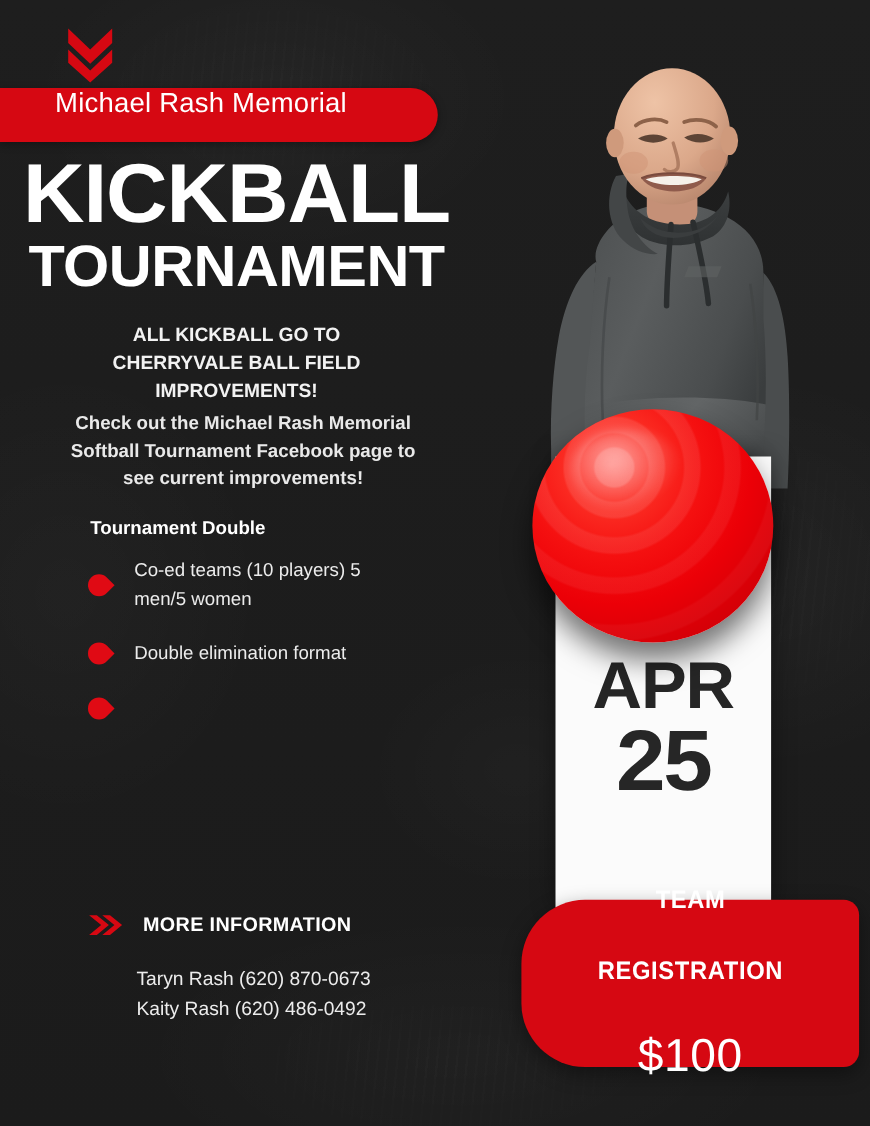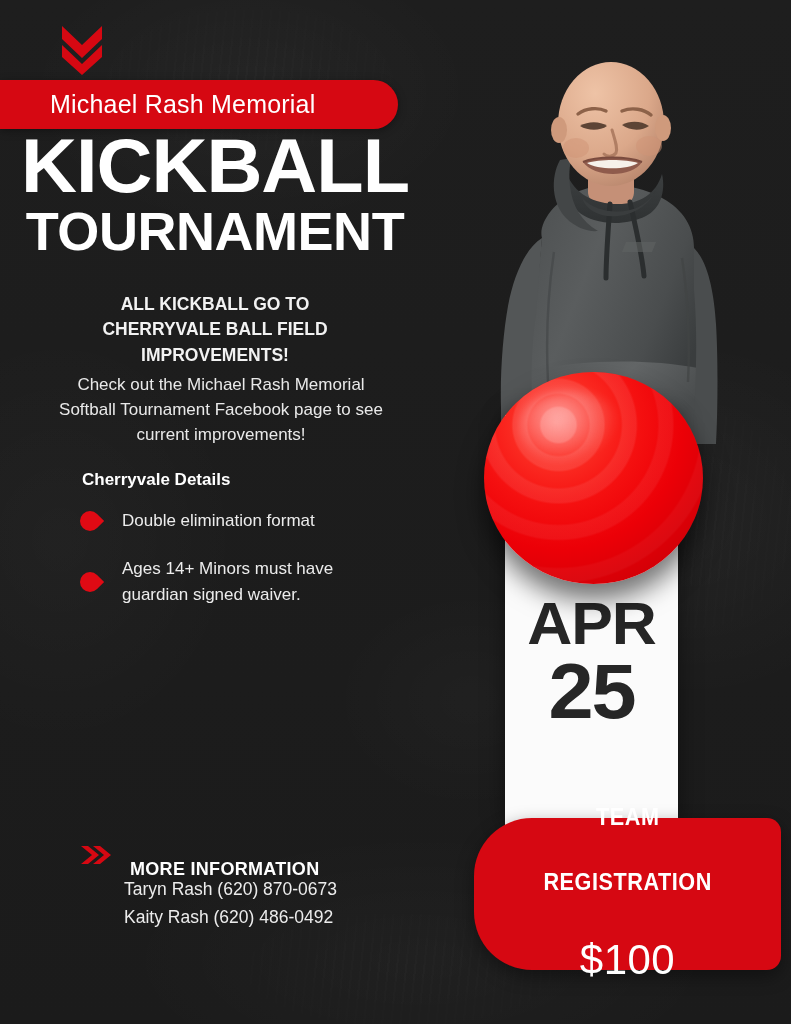--- a/index.html
+++ b/index.html
@@ -57,36 +57,35 @@
   
   .banner {
     position: absolute;
     left: 0;
     top: 80px;
     width: 398px;
     height: 49px;
     background: #d60812;
     border-radius: 0 34px 34px 0;
     display: flex;
-    align-items: center;
     box-shadow: 0 2px 8px rgba(0,0,0,0.35);
   }
   .banner-text {
     color: #ffffff;
     font-size: 25px;
     font-weight: 400;
     letter-spacing: 0.2px;
     margin-left: 50px;
   }
 
   
   .headline-wrap {
     position: absolute;
     left: 0;
-    top: 131px;
+    top: 142px;
     width: 430px;
   }
   .h-kickball {
     color: #ffffff;
     font-size: 76px;
     line-height: 0.92;
     font-weight: 700;
     letter-spacing: -1px;
     text-align: center;
     margin: 0;
@@ -116,21 +115,21 @@
     line-height: 1.45;
   }
   .checkout {
     position: absolute;
     left: 48px;
     top: 372px;
     width: 346px;
     text-align: center;
     color: #e9e9e9;
     font-size: 17px;
-    font-weight: 400;
+    font-weight: 700;
     line-height: 1.48;
   }
 
   
   .details-title {
     position: absolute;
     left: 82px;
     top: 470px;
     color: #ffffff;
     font-size: 17px;
@@ -178,21 +177,20 @@
     width: 32px;
     height: 20px;
     margin-right: 18px;
     flex: 0 0 auto;
   }
   .moreinfo-label {
     color: #ffffff;
     font-size: 18px;
     font-weight: 700;
     letter-spacing: 0.3px;
-    margin-top: 29px;
   }
   .contacts {
     position: absolute;
     left: 124px;
     top: 875px;
     color: #ececec;
     font-size: 17.5px;
     line-height: 1.62;
   }
 
@@ -201,21 +199,21 @@
     position: absolute;
     left: 470px;
     top: 52px;
     width: 270px;
     height: 400px;
   }
   .white-panel {
     position: absolute;
     left: 505px;
     top: 415px;
-    width: 173px;
+    width: 196px;
     height: 410px;
     background: #fbfbfb;
     box-shadow: 0 0 22px rgba(0,0,0,0.45);
   }
   .white-panel-inner {
     position: absolute;
     left: 0;
     right: 0;
     top: 180px;
     text-align: center;
@@ -336,30 +334,33 @@
 
   <div class="headline-wrap">
     <div class="h-kickball">KICKBALL</div>
     <div class="h-tournament">TOURNAMENT</div>
   </div>
 
   <div class="proceeds">ALL KICKBALL GO TO CHERRYVALE BALL FIELD IMPROVEMENTS!</div>
 
   <div class="checkout">Check out the Michael Rash Memorial Softball Tournament Facebook page to see current improvements!</div>
 
-  <div class="details-title">Cherryvale Details</div>
+  <div class="details-title">Tournament Double</div>
 
   <div class="bullets">
+    <div class="bullet-row">
+      <span class="bullet-dot"></span>
+      <span class="bullet-text">Co-ed  teams (10 players) 5 men/5 women</span>
+    </div>
     <div class="bullet-row">
       <span class="bullet-dot"></span>
       <span class="bullet-text">Double elimination format</span>
     </div>
     <div class="bullet-row">
       <span class="bullet-dot"></span>
-      <span class="bullet-text">Ages 14+ Minors must have guardian signed waiver.</span>
     </div>
   </div>
 
   <div class="moreinfo-row">
     <span class="dblchev">
       <svg width="32" height="20" viewBox="0 0 32 20" xmlns="http://www.w3.org/2000/svg">
         <path d="M1 1 L12 10 L1 19 L8 19 L19 10 L8 1 Z" fill="#d60812"></path>
         <path d="M13 1 L24 10 L13 19 L20 19 L31 10 L20 1 Z" fill="#d60812"></path>
       </svg>
     </span>

